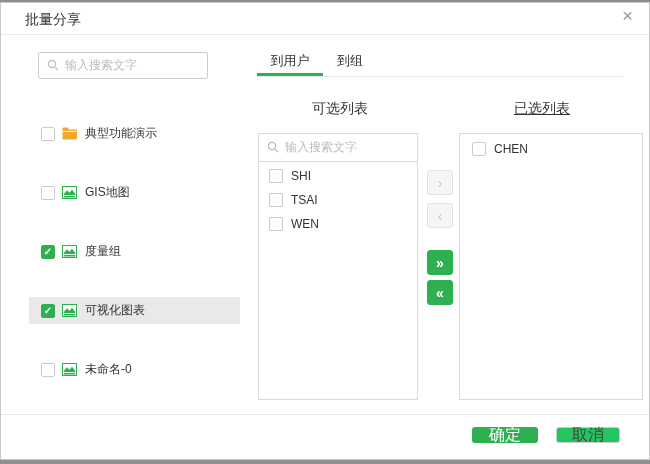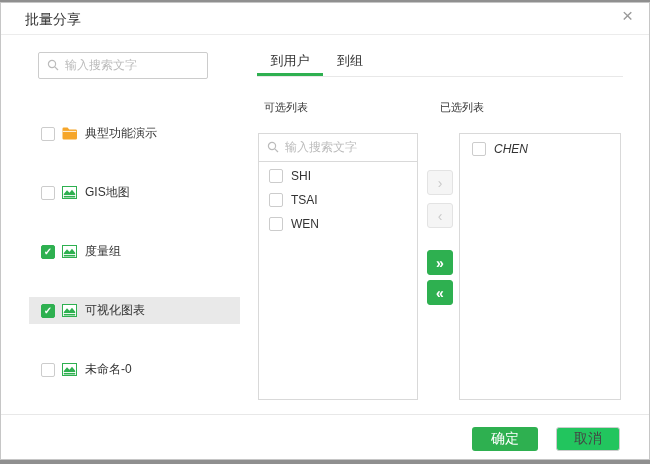--- a/index.html
+++ b/index.html
@@ -43,31 +43,31 @@
   
   .tabs {
     position:absolute; left:256px; top:42px; right:26px; height:31px;
     display:flex; align-items:stretch; border-bottom:1px solid #e8e8e8;
   }
   .tab { font-size:13px; color:#333; text-align:center; padding-top:7px; box-sizing:border-box; cursor:pointer; }
   .tab.active { border-bottom:3px solid #2eb050; font-weight:400; }
   .tab-0 { width:66px; }
   .tab-1 { width:54px; }
 
-  .col-label { position:absolute; font-size:11px; color:#333; }
+  .col-label { position:absolute; font-size:14px; color:#333;margin-left:48px; }
   .col-label.avail { left:263px; top:97px; }
-  .col-label.chosen { left:439px; top:97px; }
+  .col-label.chosen { left:465px; top:97px;text-decoration:underline; }
 
   
   .panel {
     position:absolute; top:130px; border:1px solid #d9d9d9; background:#fff;
     box-sizing:border-box; height:267px;
   }
   .panel.avail { left:257px; width:160px; }
-  .panel.chosen { left:458px; width:162px;font-style:italic; }
+  .panel.chosen { left:458px; width:184px; }
   .panel-search {
     height:27px; border-bottom:1px solid #d9d9d9;
     display:flex; align-items:center; padding-left:8px; gap:6px;
   }
   .panel-list.with-search { padding-top:2px; }
   .panel-list.no-search { padding-top:3px; }
   .user-row { height:24px; display:flex; align-items:center; padding-left:10px; }
   .panel.chosen .user-row { padding-left:12px; }
   .user-row .lbl { margin-left:8px; font-size:12px; color:#333; }
 
@@ -79,22 +79,22 @@
   }
   .tbtn.disabled { background:#f5f5f5; border:1px solid #e3e3e3; color:#c9c9c9; }
   .tbtn.enabled { background:#2eb050; border:1px solid #2eb050; color:#fff; font-weight:bold; }
   .tbtn-0 { top:167px; }
   .tbtn-1 { top:200px; }
   .tbtn-2 { top:247px; }
   .tbtn-3 { top:277px; }
 
   
   .footer-line { position:absolute; left:0; right:0; top:411px; height:1px; background:#e8e8e8; }
-  .btn { position:absolute; top:424px; height:24px; box-sizing:border-box; border-radius:3px;
-         font-size:14px; display:flex; align-items:center; justify-content:center; cursor:pointer; }
+  .btn { position:absolute; top:424px; height:16px; box-sizing:border-box; border-radius:3px;
+         font-size:16px; display:flex; align-items:center; justify-content:center; cursor:pointer; }
   .btn-ok { left:471px; width:66px; background:#2eb050; color:#fff; }
   .btn-cancel { left:555px; width:64px; background:#22c55e; color:#444; border:1px solid #ccc; }
 </style>
 </head>
 <body>
 
 <div class="dialog">
 
   <span class="title">批量分享</span>
   <span class="close">×</span>

